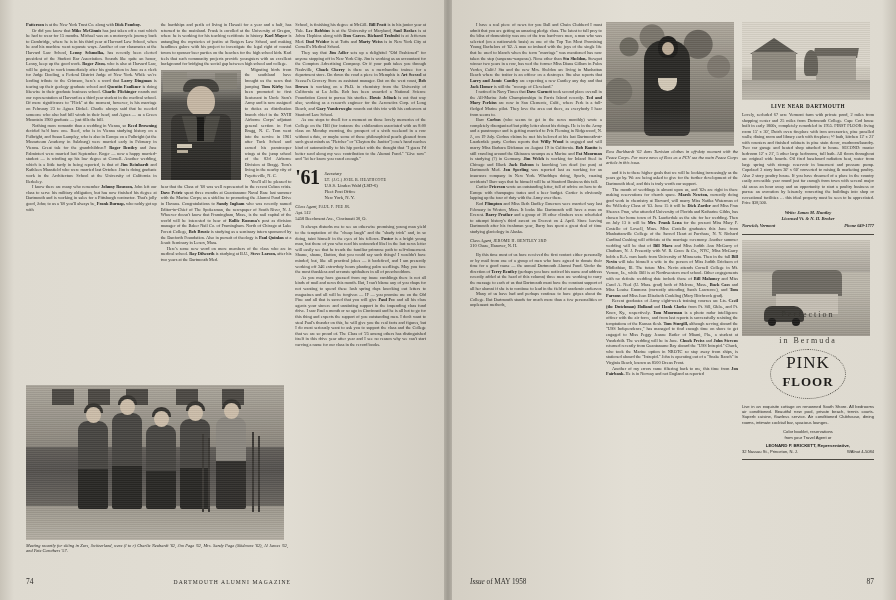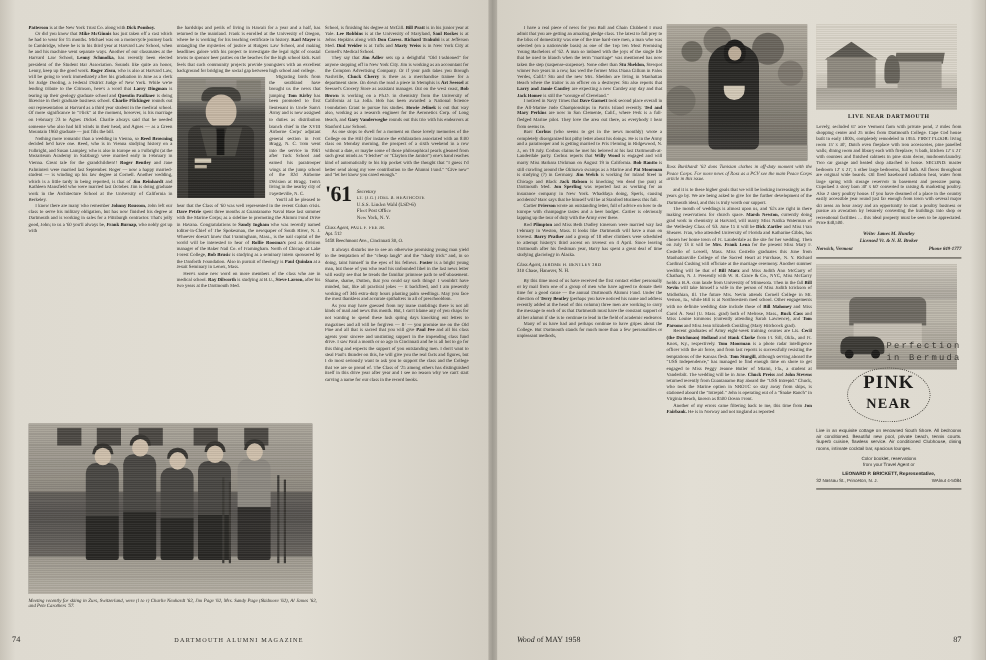--- a/index.html
+++ b/index.html
@@ -143,25 +143,25 @@
   .adbox{border:0;margin:0;}
   .adhead{text-align:center;font-weight:bold;font-size:5.2px;letter-spacing:.5px;
     margin:3px 0 3px 0;color:#1b1a18;}
   .adbody{font-size:4.3px;line-height:5.5px;text-align:justify;color:#2b2a27;}
   .adsign{text-align:center;font-style:italic;font-weight:bold;font-size:4.5px;
     line-height:6px;margin-top:4px;color:#1f1e1c;}
   .adsign2{display:flex;justify-content:space-between;font-style:italic;font-weight:bold;
     font-size:4.4px;margin-top:1px;color:#1f1e1c;}
   .rule{border-top:1px solid #4b4841;margin:6px 0 5px 0;}
 
-  .berm-title{font-size:8px;letter-spacing:2px;color:#3a3833;text-align:right;
-    font-family:Liberation Mono, monospace;margin-top:-26px;position:relative;z-index:2;}
+  .berm-title{font-size:8px;letter-spacing:2px;color:#3a3833;text-align:center;
+    font-family:Liberation Serif, serif;margin-top:-26px;position:relative;z-index:2;}
   .pinkwrap{position:relative;height:54px;margin-top:2px;}
   .pink{position:absolute;left:50%;top:6px;transform:translateX(-50%);
-    font-size:17px;font-weight:bold;letter-spacing:1px;color:#1d1c1a;}
+    font-size:17px;font-weight:normal;letter-spacing:1px;color:#1d1c1a;}
   .beach{position:absolute;left:50%;top:27px;transform:translateX(-50%);
     font-size:13px;font-weight:bold;letter-spacing:1px;color:#1d1c1a;}
   .ring{position:absolute;left:50%;top:2px;transform:translateX(-50%);
     width:74px;height:48px;border:1px dotted #55524b;border-radius:50%;}
   .bermtxt{font-size:4.2px;line-height:5.4px;text-align:justify;color:#2b2a27;
     font-family:"Liberation Sans",sans-serif;margin-top:3px;}
   .bermctr{text-align:center;font-size:4.2px;line-height:5.6px;margin-top:4px;
     font-family:"Liberation Sans",sans-serif;color:#2b2a27;}
   .bermname{text-align:center;font-size:4.4px;font-weight:bold;margin-top:3px;
     font-family:"Liberation Sans",sans-serif;color:#1b1a18;}
@@ -275,21 +275,21 @@
         <div class="pole" style="left:176px;height:78px;"></div>
         <div class="pole" style="left:182px;height:74px;"></div>
         <div class="pole" style="left:226px;height:80px;"></div>
         <div class="pole" style="left:232px;height:76px;"></div>
         <div class="grain"></div>
       </div>
       <div class="caption">Meeting recently for skiing in Zurs, Switzerland, were (l to r) Charlie Neuhardt '62, Jim Page '62, Mrs. Sandy Page (Skidmore '62), Al James '62, and Pete Carothers '57.</div>
     </div>
 
     <div class="footer">
-      <span class="pg" style="margin-left:11px;">74</span>
+      <span class="pg" style="margin-left:26px;">74</span>
       <span class="foot-title" style="margin-left:140px;">DARTMOUTH ALUMNI MAGAZINE</span>
     </div>
   </div>
 
   <div class="gutter"></div>
 
   <div class="page right">
     <div class="cols">
 
       <div class="col">
@@ -359,42 +359,42 @@
           <div class="photo ph-berm">
             <div class="sea"></div>
             <div class="roof"></div>
             <div class="wall"></div>
             <div class="car"></div>
             <div class="wheel" style="left:26px;"></div>
             <div class="wheel" style="left:50px;"></div>
             <div class="grain"></div>
           </div>
           <div class="berm-title">Perfection</div>
-          <div class="berm-title" style="margin-top:2px">in Bermuda</div>
+          <div class="berm-title" style="margin-top:17px">in Bermuda</div>
           <div class="pinkwrap">
             <div class="ring"></div>
             <div class="pink">PINK</div>
-            <div class="beach">NEAR</div>
+            <div class="beach">FLOOR</div>
           </div>
           <div class="bermtxt">Live in an exquisite cottage on renowned South Shore. All bedrooms air conditioned. Beautiful new pool, private beach, tennis courts. Superb cuisine, flawless service. Air conditioned Clubhouse, dining rooms, intimate cocktail bar, spacious lounges.</div>
           <div class="bermctr">Color booklet, reservations</div>
           <div class="bermctr" style="margin-top:0">from your Travel Agent or</div>
           <div class="bermname">LEONARD P. BRICKETT, Representative,</div>
           <div class="bermaddr">
             <span>32 Nassau St., Princeton, N. J.</span>
             <span>WAlnut 4-5084</span>
           </div>
           <div class="rule" style="margin-top:5px"></div>
         </div>
 
       </div>
     </div>
 
     <div class="footer">
       <span class="foot-issue" style="margin-left:22px;">
-        <span class="it">Wood</span>
+        <span class="it">Issue</span>
         <span>of MAY 1958</span>
       </span>
       <span class="pg" style="margin-left:auto;margin-right:22px;">87</span>
     </div>
   </div>
 
 </div>
 
 </body></html>

